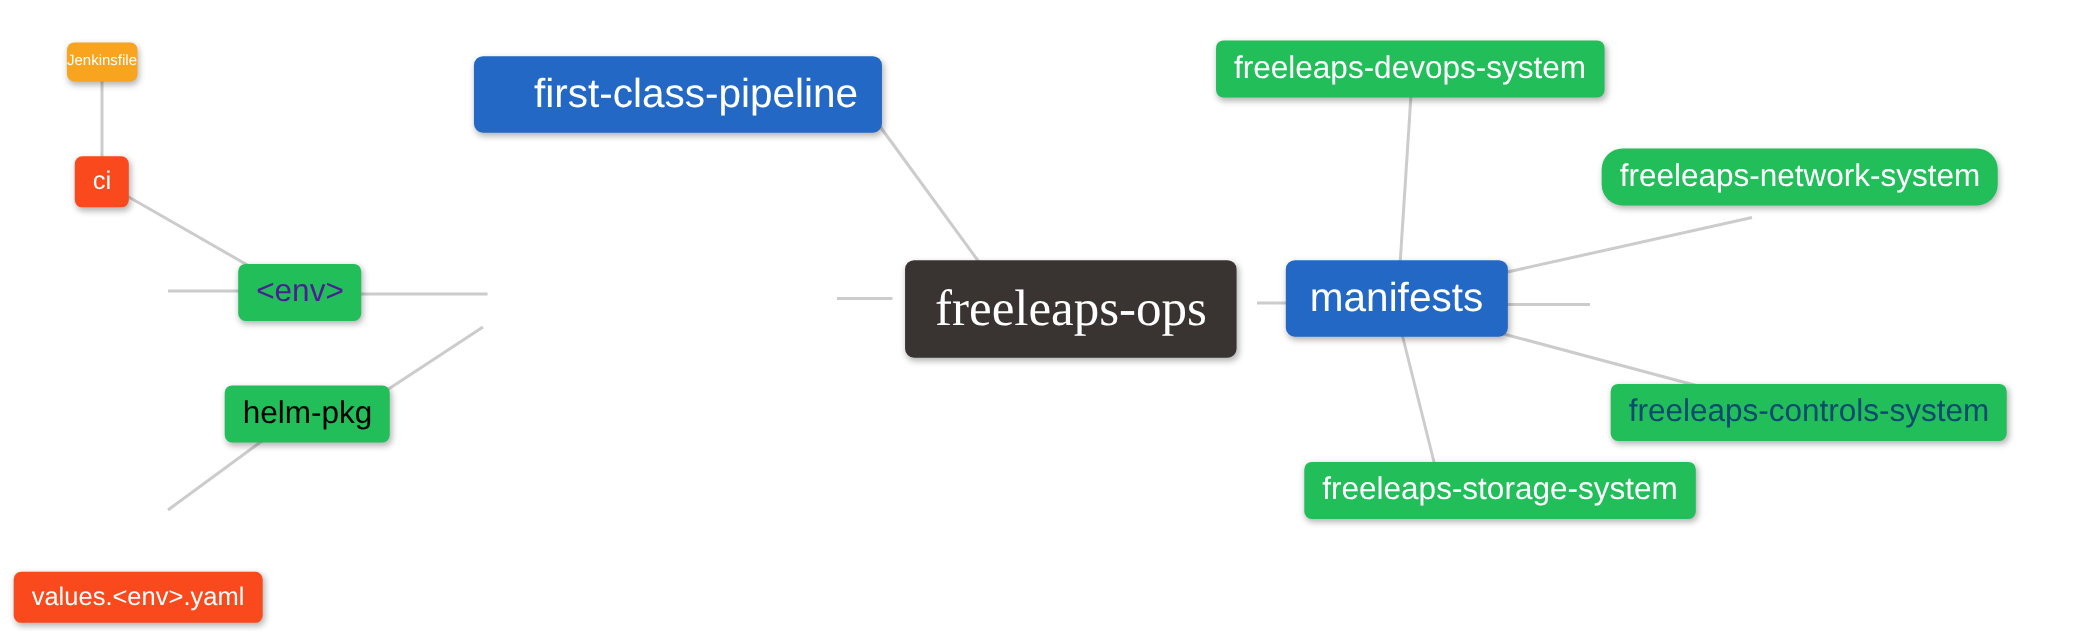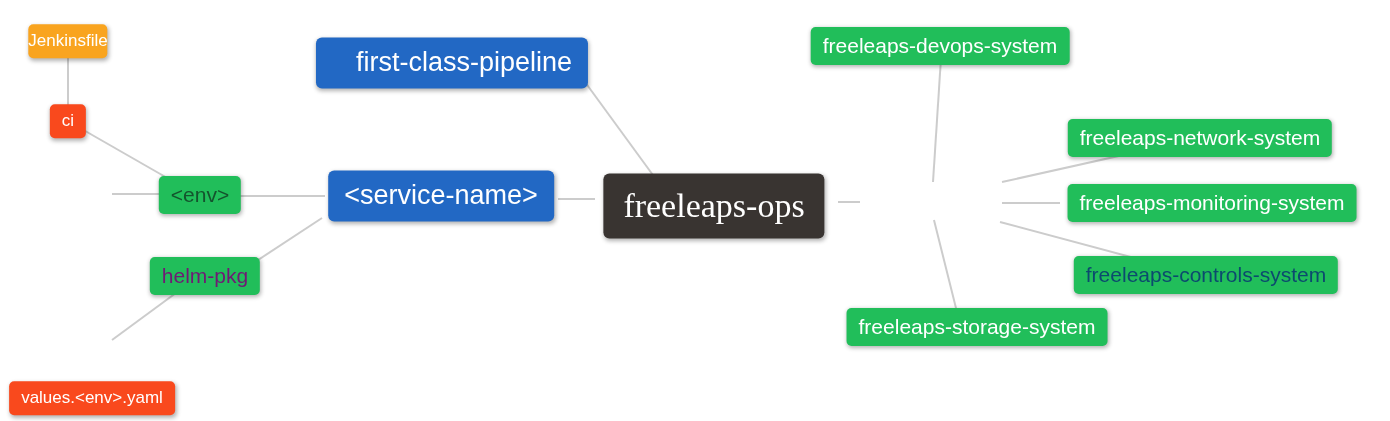--- a/index.html
+++ b/index.html
@@ -34,21 +34,21 @@
     text-align: center;
     line-height: 1.15;
     box-shadow: 1px 2px 4px rgba(0,0,0,0.3);
     cursor: default;
     user-select: none;
   }
   .lvl-1 { font-size: 34px;   padding: 13px 20px; border-radius: 6px; font-family: Liberation Serif, serif; }
   .lvl-2 { font-size: 27px;   padding: 10px 16px; border-radius: 6px; }
   .lvl-3 { font-size: 21px;   padding: 7px 12px;  border-radius: 5px; }
   .lvl-4 { font-size: 17px;   padding: 7px 12px;  border-radius: 5px; }
-  .lvl-5 { font-size: 17px; padding: 7px 0;  border-radius: 5px; }
+  .lvl-5 { font-size: 10px; padding: 7px 0;  border-radius: 5px; }
 </style>
 </head>
 <body>
 
 <div class="canvas" id="canvas" style="background: rgb(255, 255, 255);">
   <svg class="edges" id="edges" viewBox="0 0 1390 421" xmlns="http://www.w3.org/2000/svg">
       <line x1="68" y1="50" x2="68" y2="112" stroke="#CCCCCC"></line>
       <line x1="80" y1="128" x2="176" y2="183" stroke="#CCCCCC"></line>
       <line x1="112" y1="194" x2="168" y2="194" stroke="#CCCCCC"></line>
       <line x1="236" y1="196" x2="325" y2="196" stroke="#CCCCCC"></line>
@@ -58,24 +58,23 @@
       <line x1="585" y1="82" x2="658" y2="182" stroke="#CCCCCC"></line>
       <line x1="838" y1="202" x2="860" y2="202" stroke="#CCCCCC"></line>
       <line x1="941" y1="58" x2="933" y2="182" stroke="#CCCCCC"></line>
       <line x1="1002" y1="182" x2="1168" y2="145" stroke="#CCCCCC"></line>
       <line x1="1002" y1="203" x2="1060" y2="203" stroke="#CCCCCC"></line>
       <line x1="1000" y1="222" x2="1142" y2="260" stroke="#CCCCCC"></line>
       <line x1="934" y1="220" x2="957" y2="312" stroke="#CCCCCC"></line>
     </svg>
 <div class="node lvl-1" style="left: 714px; top: 206px; background: rgb(57, 52, 49); color: rgb(255, 255, 255);"><span>freeleaps-ops</span></div>
     <div class="node lvl-2" style="left: 452px; top: 63px; background: rgb(34, 104, 196); color: rgb(255, 255, 255); padding-left: 40px;"><span>first-class-pipeline</span></div>
-    <div class="node lvl-2" style="left: 441px; top: 196px; background: rgb(34, 104, 196); color: rgb(255, 255, 255);"><span>&lt;service-name&gt;</span></div>
-    <div class="node lvl-3" style="left: 200px; top: 195px; background: rgb(33, 190, 90); color: #14532d;"><span>&lt;env&gt;</span></div>
-    <div class="node lvl-3" style="left: 205px; top: 276px; background: rgb(33, 190, 90); color: #701a75;"><span>helm-pkg</span></div>
+    <div class="node lvl-2" style="left: 931px; top: 199px; background: rgb(34, 104, 196); color: rgb(255, 255, 255);"><span>manifests</span></div>
+    <div class="node lvl-3" style="left: 200px; top: 195px; background: rgb(33, 190, 90); color: #4c1d95;"><span>&lt;env&gt;</span></div>
+    <div class="node lvl-3" style="left: 205px; top: 276px; background: rgb(33, 190, 90); color: #000000;"><span>helm-pkg</span></div>
     <div class="node lvl-4" style="left: 68px; top: 121px; background: rgb(249, 73, 29); color: rgb(255, 255, 255); text-align: right;"><span>ci</span></div>
     <div class="node lvl-5" style="left: 68px; top: 41px; background: rgb(249, 164, 31); color: rgb(255, 255, 255);"><span>Jenkinsfile</span></div>
     <div class="node lvl-4" style="left: 92px; top: 350px; background: rgb(249, 73, 29); color: rgb(255, 255, 255); margin-top: 48px;"><span>values.&lt;env&gt;.yaml</span></div>
     <div class="node lvl-3" style="left: 940px; top: 46px; background: rgb(33, 190, 90); color: rgb(255, 255, 255); text-align: center;"><span>freeleaps-devops-system</span></div>
-    <div class="node lvl-3" style="left: 1200px; top: 138px; background: rgb(33, 190, 90); color: rgb(255, 255, 255);"><span>freeleaps-network-system</span></div>
-    <div class="node lvl-3" style="left: 1212px; top: 203px; background: rgb(33, 190, 90); color: rgb(255, 255, 255);"><span>freeleaps-monitoring-system</span></div>
+    <div class="node lvl-3" style="left: 1200px; top: 118px; background: rgb(33, 190, 90); color: rgb(255, 255, 255); border-radius: 14px;"><span>freeleaps-network-system</span></div>
     <div class="node lvl-3" style="left: 1206px; top: 275px; background: rgb(33, 190, 90); color: #0c4a6e;"><span>freeleaps-controls-system</span></div>
-    <div class="node lvl-3" style="left: 977px; top: 327px; background: rgb(33, 190, 90); color: rgb(255, 255, 255);"><span>freeleaps-storage-system</span></div>
+    <div class="node lvl-3" style="left: 1000px; top: 327px; background: rgb(33, 190, 90); color: rgb(255, 255, 255);"><span>freeleaps-storage-system</span></div>
   </div>
 
 </body></html>

